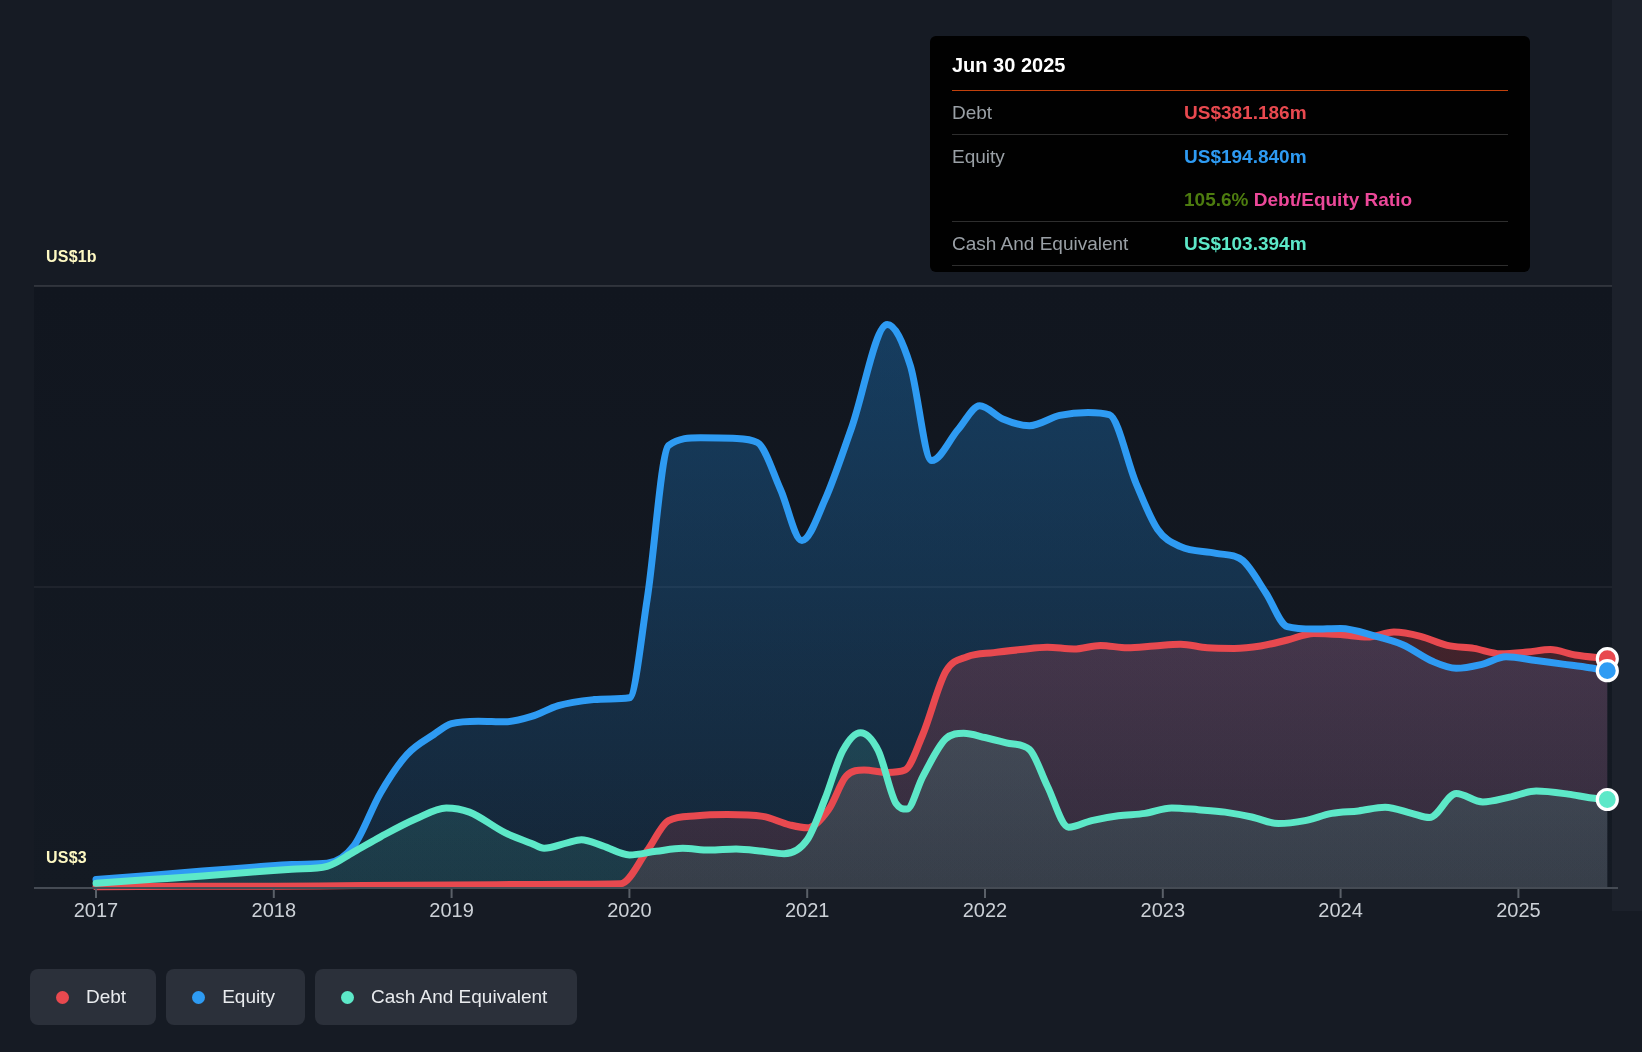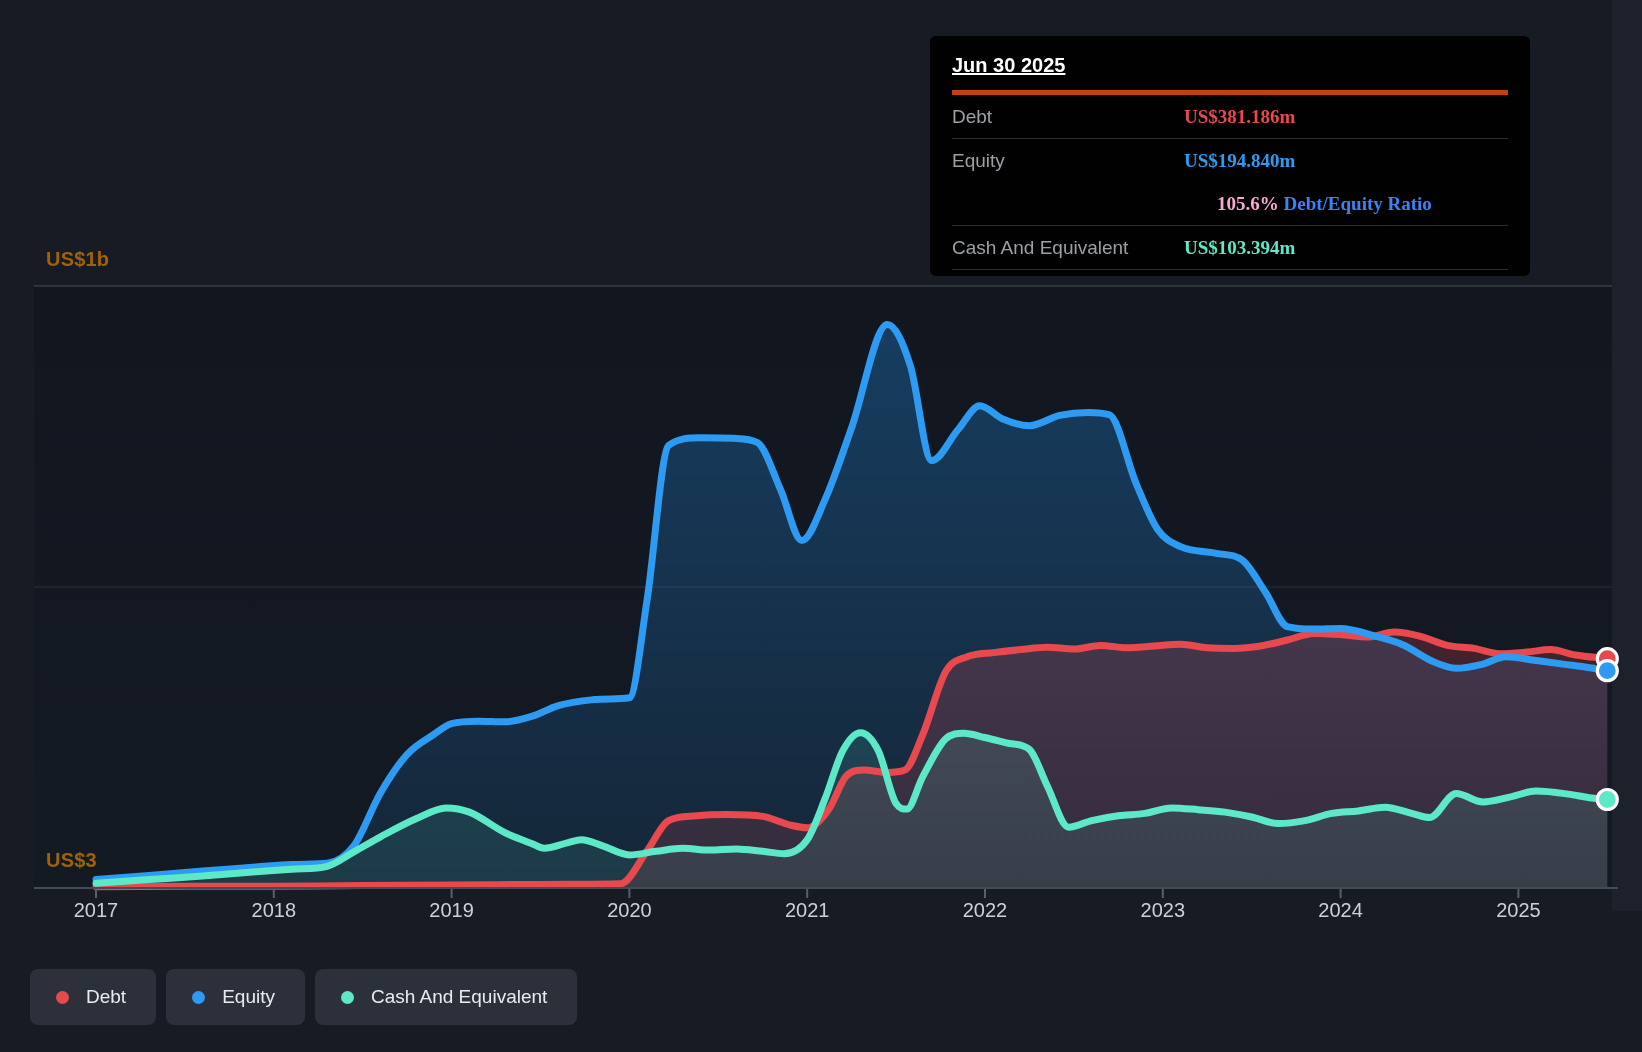--- a/index.html
+++ b/index.html
@@ -1,35 +1,35 @@
 <!DOCTYPE html>
 <html><head>
 <meta charset="utf-8">
 <style>
   html,body{margin:0;padding:0;background:#161b24;}
   .stage{position:relative;width:1642px;height:1052px;background:#161b24;overflow:hidden;
          font-family:"Liberation Sans","DejaVu Sans",sans-serif;}
   svg{position:absolute;left:0;top:0;}
   svg text{font-family:"Liberation Sans","DejaVu Sans",sans-serif;}
 
-  .ylab{position:absolute;left:46px;font-size:20px;font-weight:600;color:#a16207;letter-spacing:.2px;}
+  .ylab{position:absolute;left:46px;font-size:16px;font-weight:600;color:#fef9c3;letter-spacing:.2px;}
   #ylab-top{top:248px;}
   #ylab-bottom{top:849px;}
 
   .tooltip{position:absolute;left:930px;top:36px;width:600px;box-sizing:border-box;
            background:#010101;border-radius:6px;padding:12px 22px 6px 22px;}
   .tt-title{font-size:20px;font-weight:700;color:#ffffff;padding:6px 0 13px 0;
-            border-bottom:5px solid #c2410c;text-decoration:underline;}
+            border-bottom:1px solid #c2410c;}
   .tt-row{display:flex;align-items:center;height:43px;font-size:19px;
           border-bottom:1px solid #2e2e2e;}
   .tt-row.no-border{border-bottom:none;}
   .tt-label{flex:0 0 232px;color:#9aa0a6;font-weight:400;}
-  .tt-value{font-weight:700;font-family:Liberation Serif, serif;}
-  .tt-pct{color:#f9a8d4;font-weight:700;margin-left:33px;}
-  .tt-muted{color:#3b82f6;font-weight:600;}
+  .tt-value{font-weight:700;}
+  .tt-pct{color:#4d7c0f;font-weight:700;}
+  .tt-muted{color:#ec4899;font-weight:600;}
 
   .legend{position:absolute;left:30px;top:969px;display:flex;gap:10px;}
   .pill{height:56px;display:flex;align-items:center;gap:17px;padding:0 30px 0 26px;
         background:#2b303a;border-radius:8px;font-size:19px;font-weight:500;color:#e9ebee;
         cursor:pointer;}
   .dot{width:13px;height:13px;border-radius:50%;flex:0 0 13px;}
 </style>
 </head>
 <body>
 

